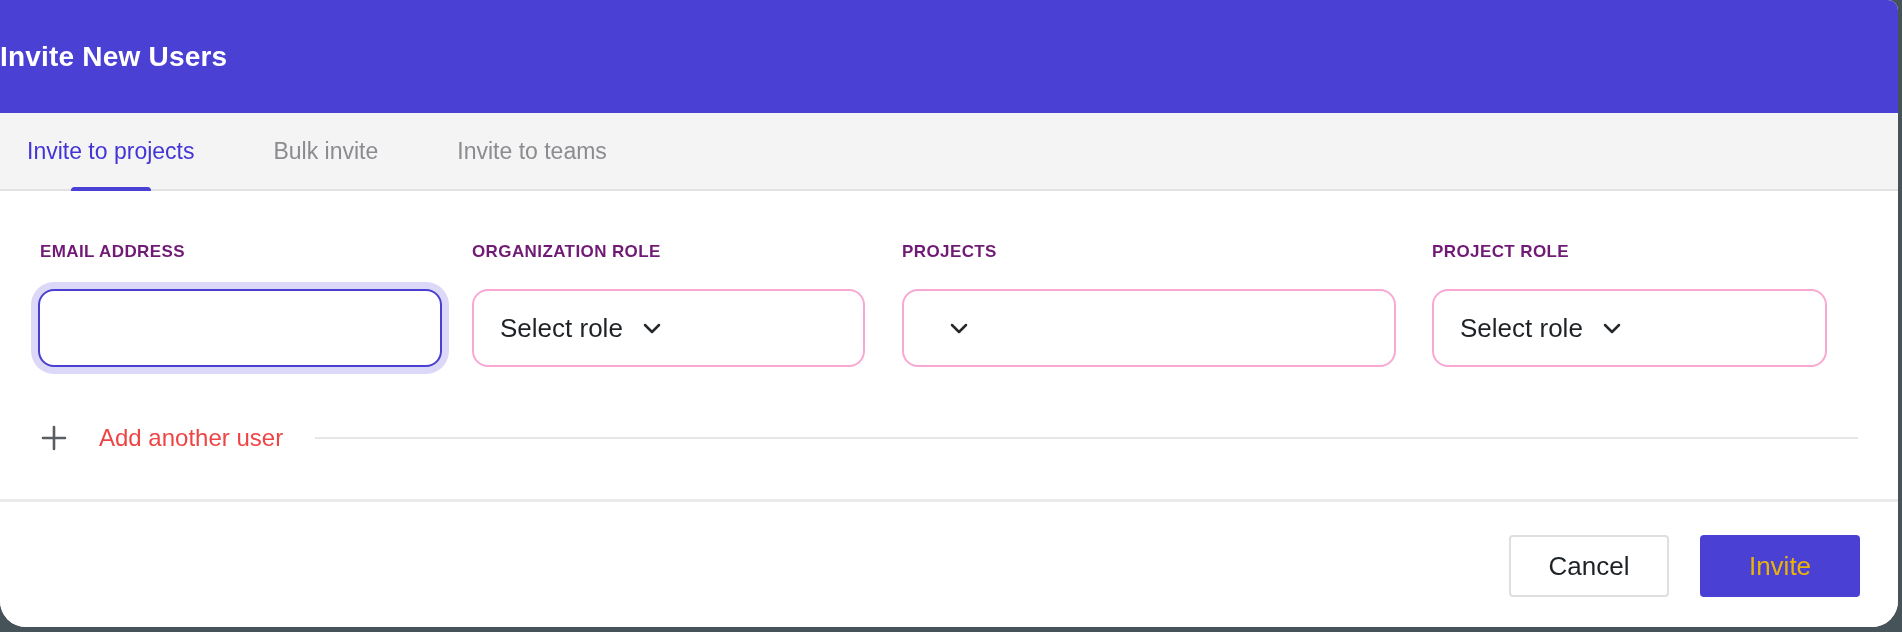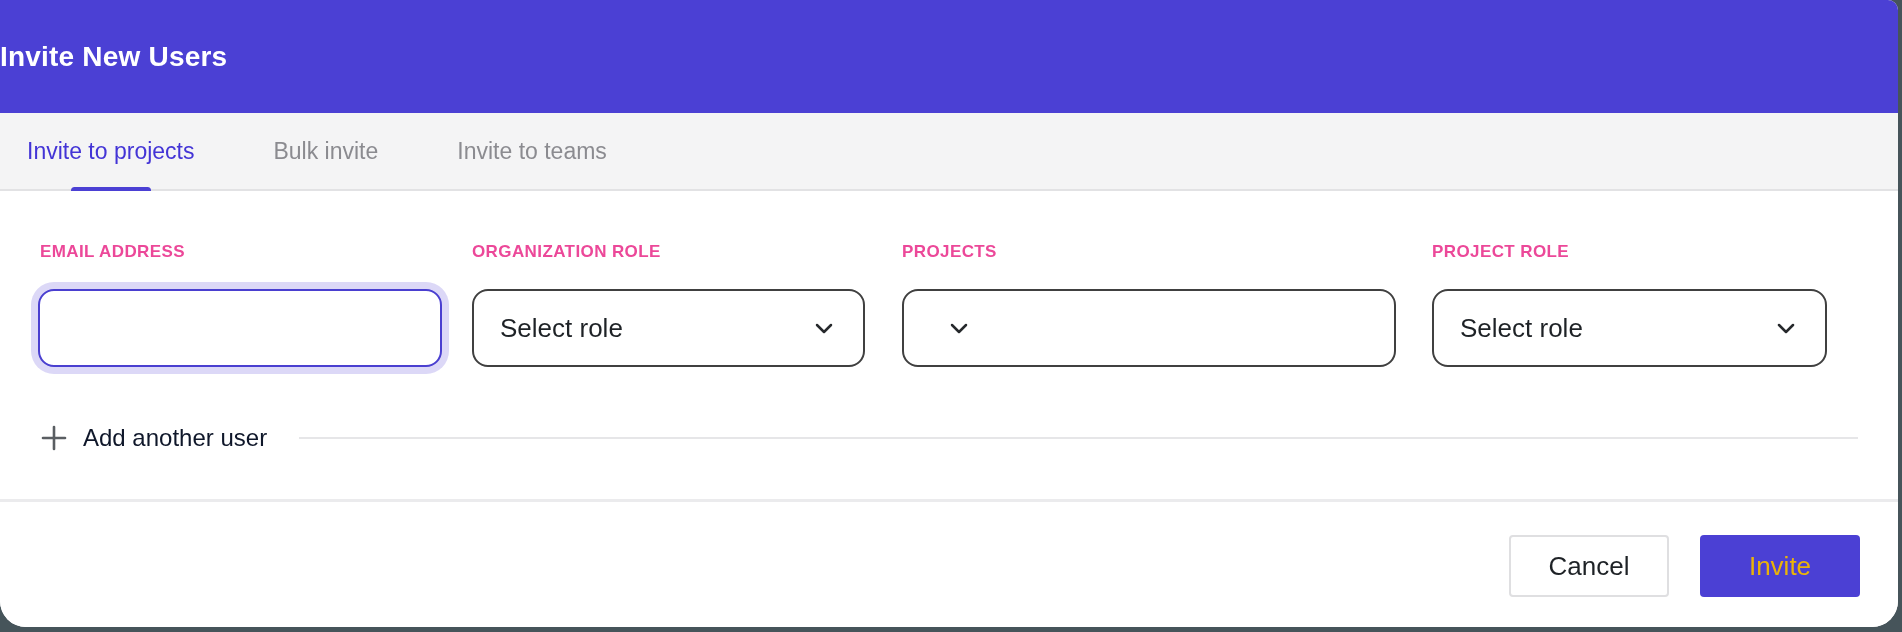--- a/index.html
+++ b/index.html
@@ -41,49 +41,49 @@
   .tab.active { color: #4334d6; }
   .tab-underline {
     position: absolute; left: 50%; transform: translateX(-50%);
     bottom: -5px; width: 80px; height: 7px; border-radius: 4px;
     background: #4b40d4;
   }
   .form-section { flex: 1 1 auto; position: relative; background: #ffffff; }
   .field { position: absolute; top: 0; }
   .field-label {
     position: absolute; top: 51px;
-    font-size: 17px; font-weight: 700; color: #ec4899; letter-spacing: 0.4px;
+    font-size: 17px; font-weight: 700; color: #701a75; letter-spacing: 0.4px;
     white-space: nowrap;
   }
   .control {
     position: absolute; top: 98px; height: 78px;
     border-radius: 16px; background: #ffffff;
     display: flex; align-items: center;
   }
   .email-input {
     border: 2px solid #4a3fd0;
     box-shadow: 0 0 0 7px #dcd8f7;
     font-family: "Liberation Sans", "DejaVu Sans", sans-serif;
     font-size: 26px; color: #1e2226; padding: 0 24px;
     outline: none; width: 100%; height: 100%; border-radius: 16px;
   }
   .select-box {
-    border: 2px solid #404040;
+    border: 2px solid #f9a8d4;
     padding: 0 26px; cursor: pointer;
-    justify-content: space-between;
+    justify-content: flex-start;
   }
   .select-value { font-size: 26px; color: #1e2226; }
   .chevron { flex: 0 0 auto; display: flex; align-items: center; margin-left: 16px; }
   .add-row {
     position: absolute; left: 40px; right: 40px; top: 227px; height: 40px;
     display: flex; align-items: center;
   }
   .add-btn {
-    display: flex; align-items: center; gap: 15px;
-    cursor: pointer; color: #0f172a; font-size: 24px; white-space: nowrap;
+    display: flex; align-items: center; gap: 31px;
+    cursor: pointer; color: #ef4444; font-size: 24px; white-space: nowrap;
   }
   .add-divider { flex: 1 1 auto; height: 2px; background: #e6e6e8; margin-left: 32px; }
   .footer-divider {
     position: absolute; left: 0; right: 0; top: 308px; height: 3px; background: #ebebed;
   }
   .btn {
     position: absolute; top: 344px; height: 62px;
     border-radius: 4px; font-size: 26px;
     display: flex; align-items: center; justify-content: center;
     cursor: pointer; font-family: "Liberation Sans", "DejaVu Sans", sans-serif;

